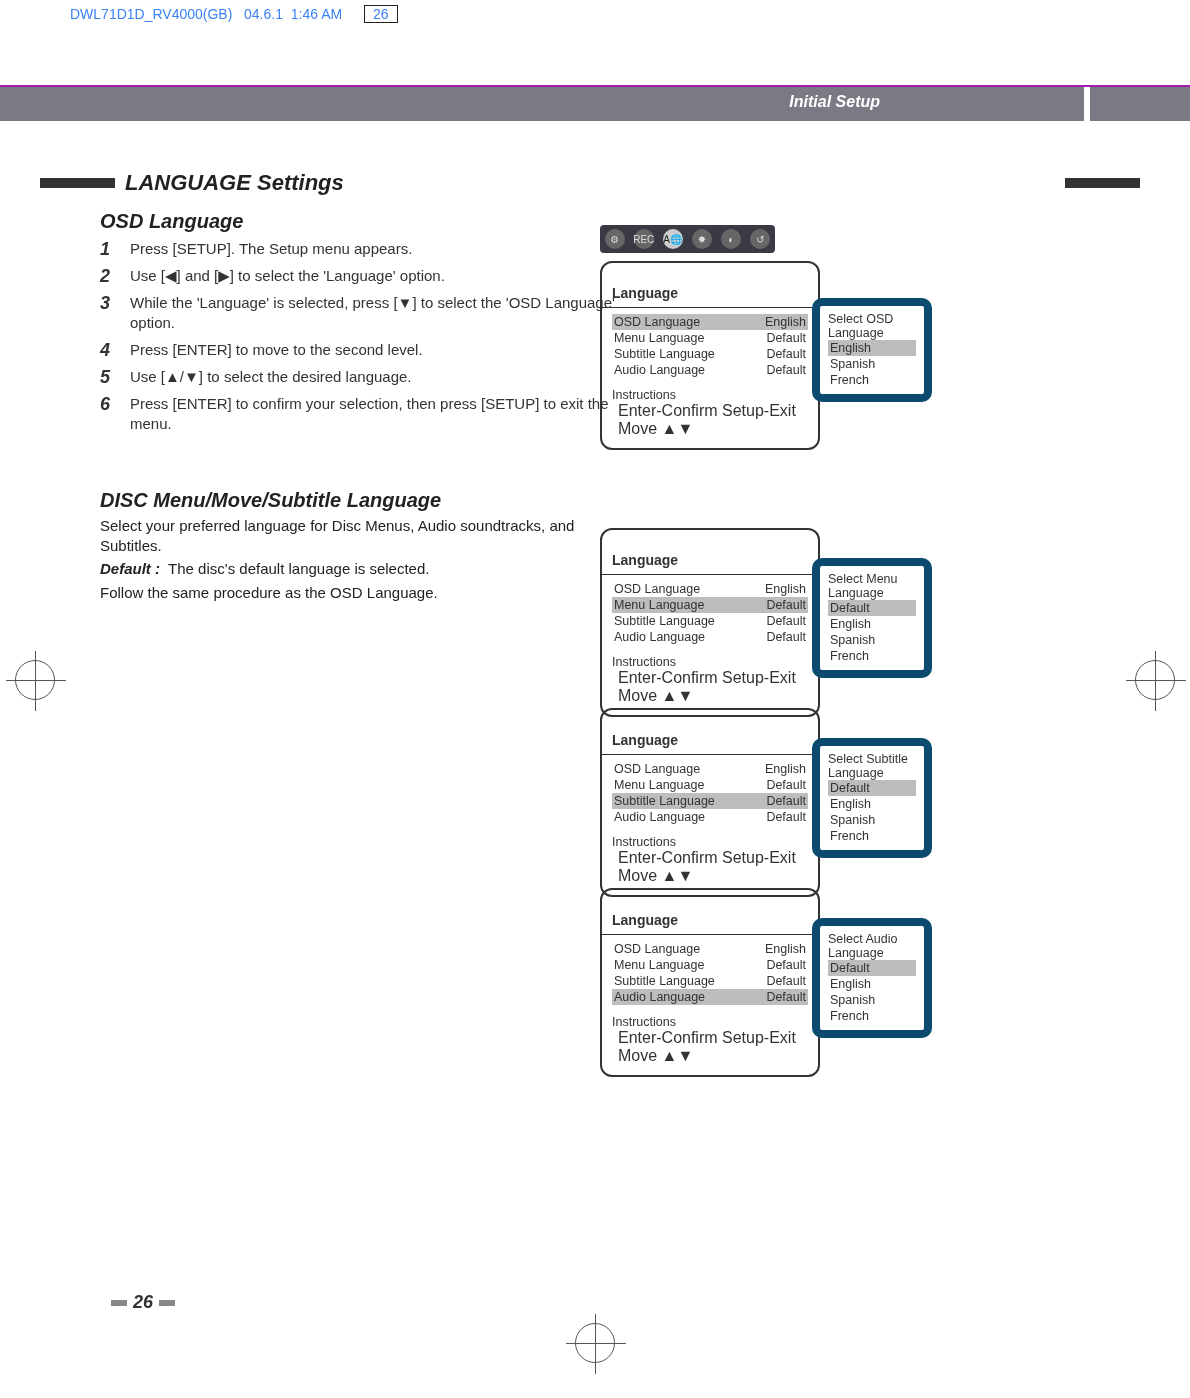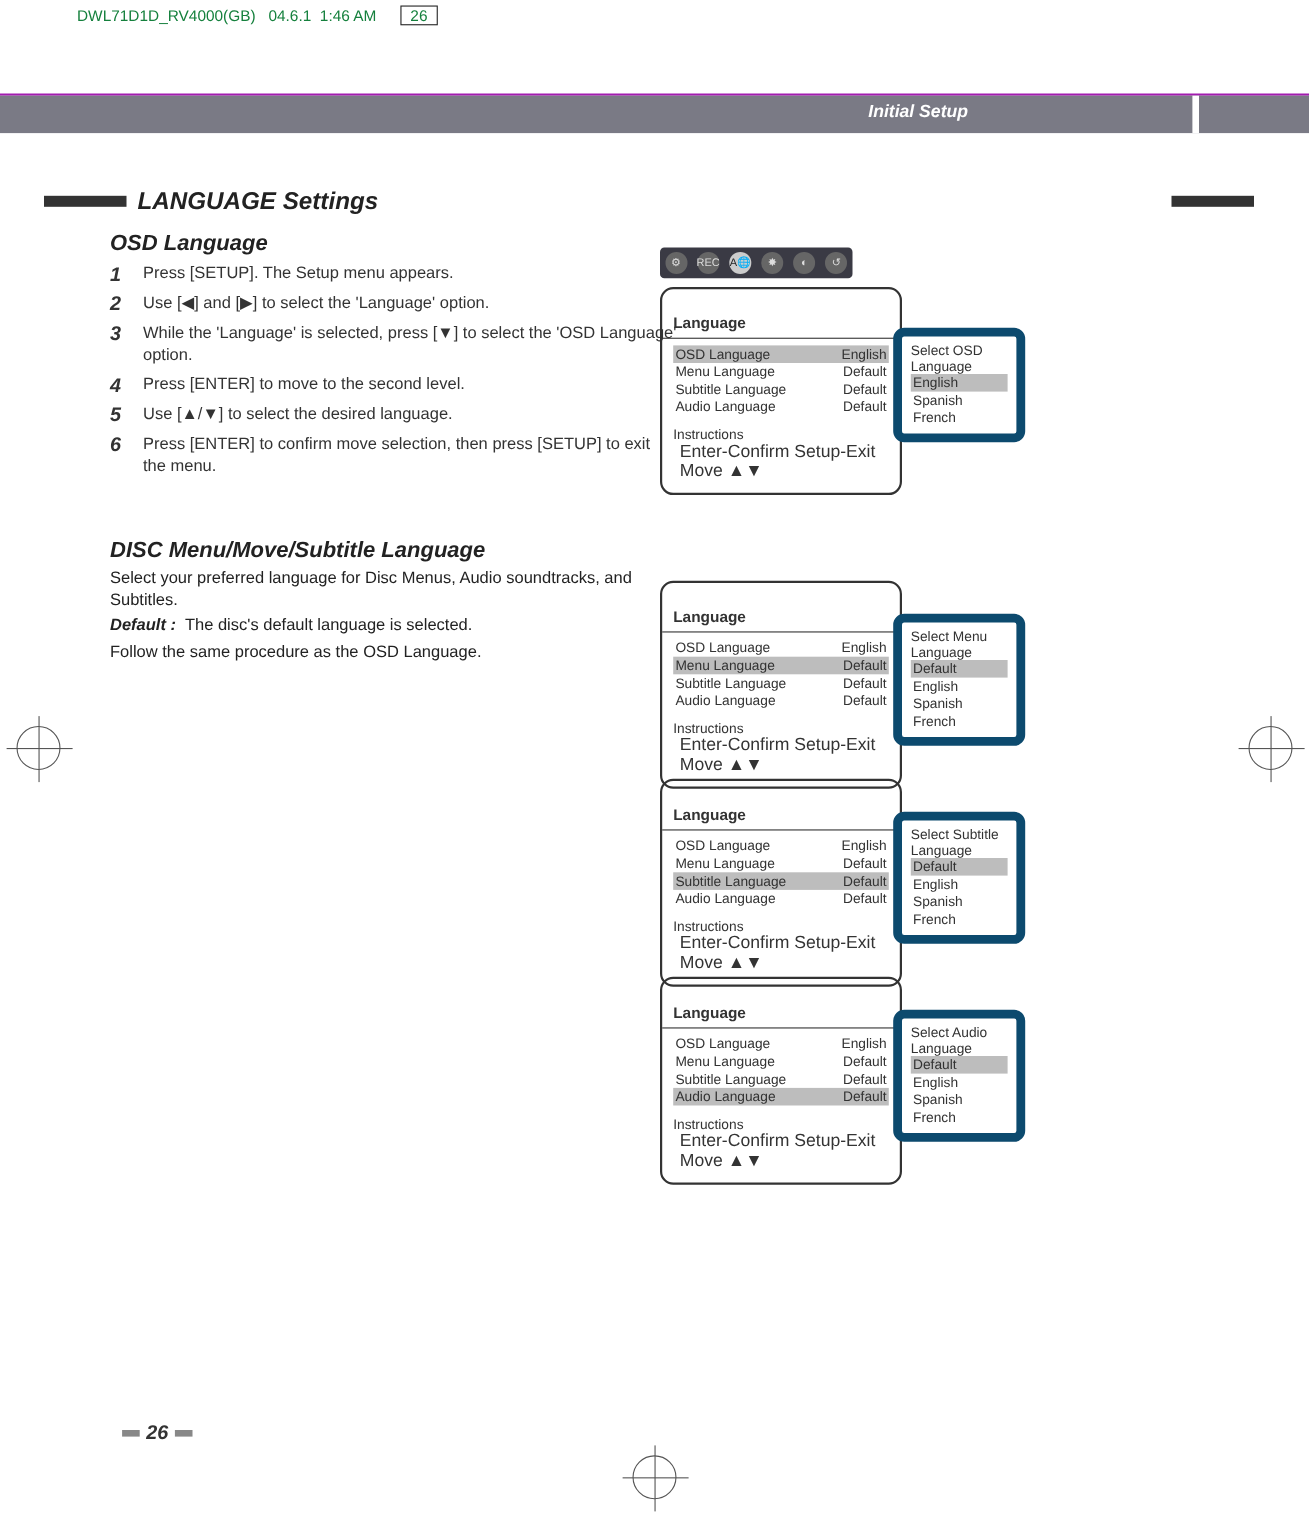--- a/index.html
+++ b/index.html
@@ -9,21 +9,21 @@
     background: #fff;
     font-family: Arial, Helvetica, sans-serif;
     color: #333;
     position: relative;
   }
   
   .top-info {
     position: absolute;
     top: 5px; left: 70px;
     font-size: 14px;
-    color: #15803d;
+    color: #3b82f6;
   }
   .top-info .box {
     display: inline-block;
     border: 1px solid #222;
     padding: 0 8px;
     margin-left: 18px;
   }
   
   .crop {
     position: absolute;
@@ -204,21 +204,21 @@
       <li>
           <span class="num">4</span>
           <span class="txt">Press [ENTER] to move to the second level.</span>
         </li>
       <li>
           <span class="num">5</span>
           <span class="txt">Use [▲/▼] to select the desired language.</span>
         </li>
       <li>
           <span class="num">6</span>
-          <span class="txt">Press [ENTER] to confirm move selection, then press [SETUP] to exit the menu.</span>
+          <span class="txt">Press [ENTER] to confirm your selection, then press [SETUP] to exit the menu.</span>
         </li>
     </ol>
   </div>
 
   <div class="shot" style="top:55px;">
     <div class="icon-row">
       <span class="cir">⚙</span>
       <span class="cir">REC</span>
       <span class="cir hi">A🌐</span>
       <span class="cir">✸</span>

